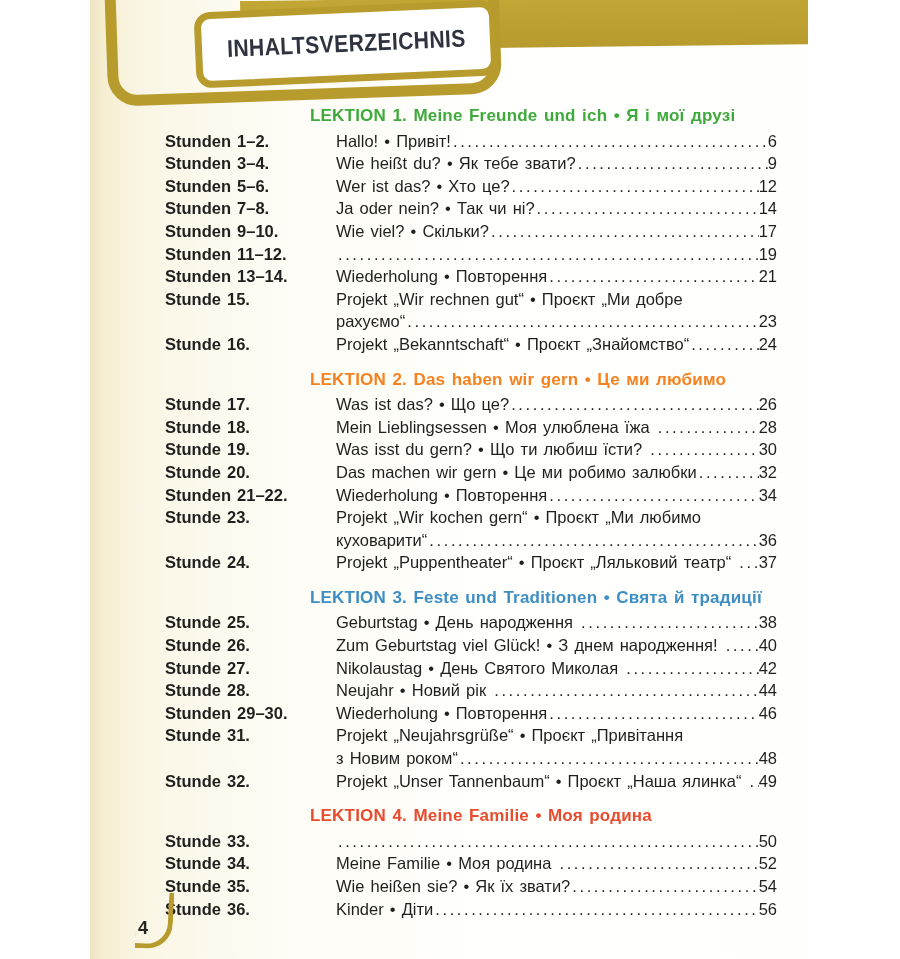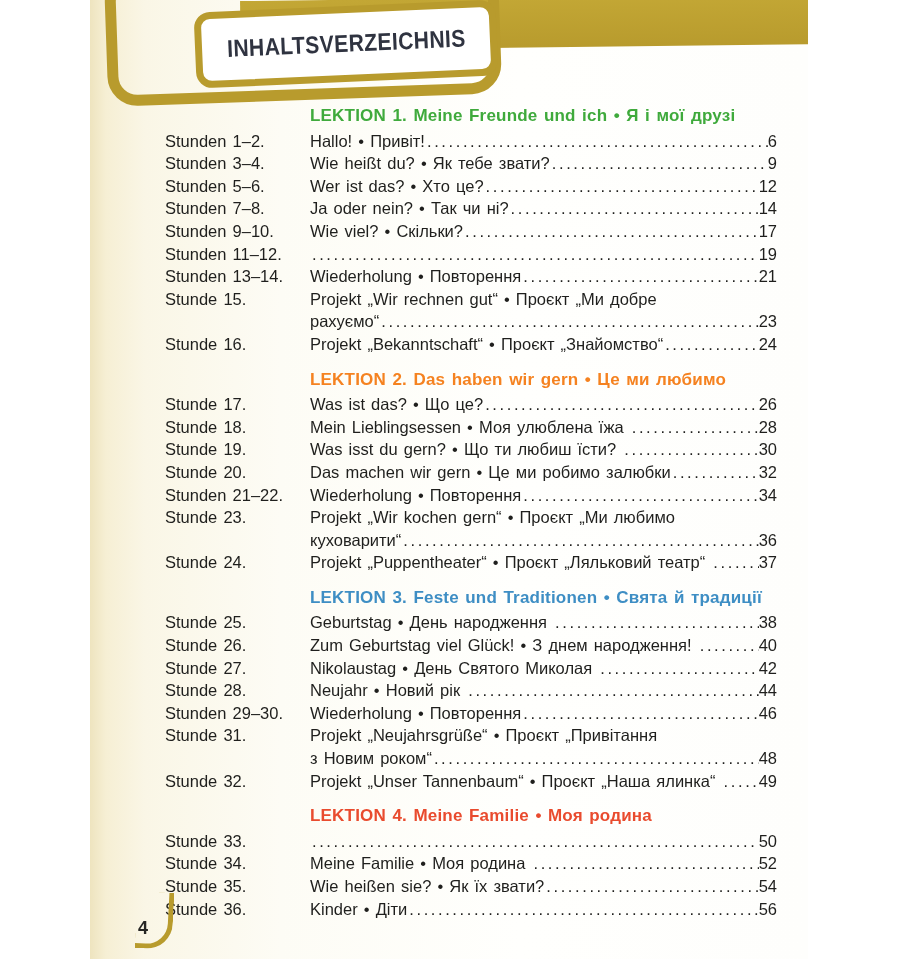--- a/index.html
+++ b/index.html
@@ -56,23 +56,23 @@
     color: var(--body-text);
     word-spacing: 1.5px;
   }
   .lektion + .lektion { margin-top: 13px; }
   .lektion-title {
     margin: 0 0 2px 145px;
     font-size: 17px; font-weight: 700;
     letter-spacing: 0.2px;
   }
   .row { display: grid; grid-template-columns: 145px 1fr; }
-  .label { font-weight: 400; white-space: nowrap; }
+  .label { font-weight: 700; white-space: nowrap; }
   .entry { display: block; min-width: 0; }
-  .line { display: flex; align-items: flex-end; min-width: 0; }
+  .line { display: flex; align-items: flex-end; min-width: 0; margin-left: 26px; }
   .text { white-space: pre; }
   .dots {
     flex: 1 1 0; min-width: 0;
     overflow: hidden; white-space: nowrap;
     letter-spacing: 2.6px; padding: 0 2px;
   }
   .pg { white-space: nowrap; }
   
   .corner-swoosh {
     position: absolute; left: 46px; top: 892px; width: 32px; height: 52px;

